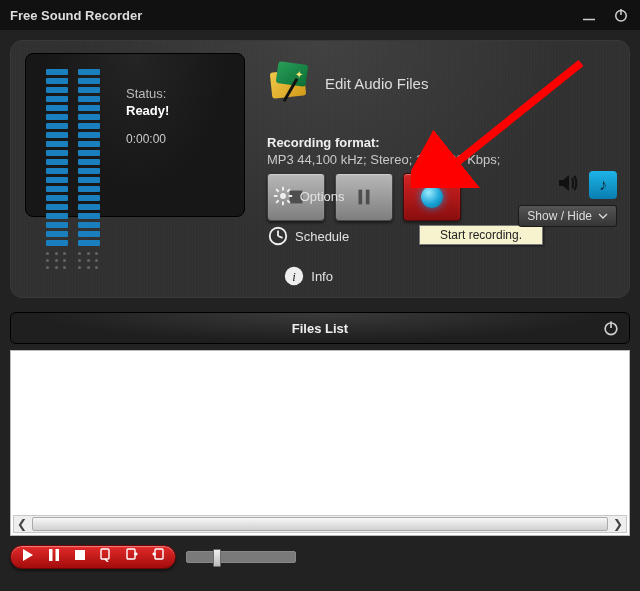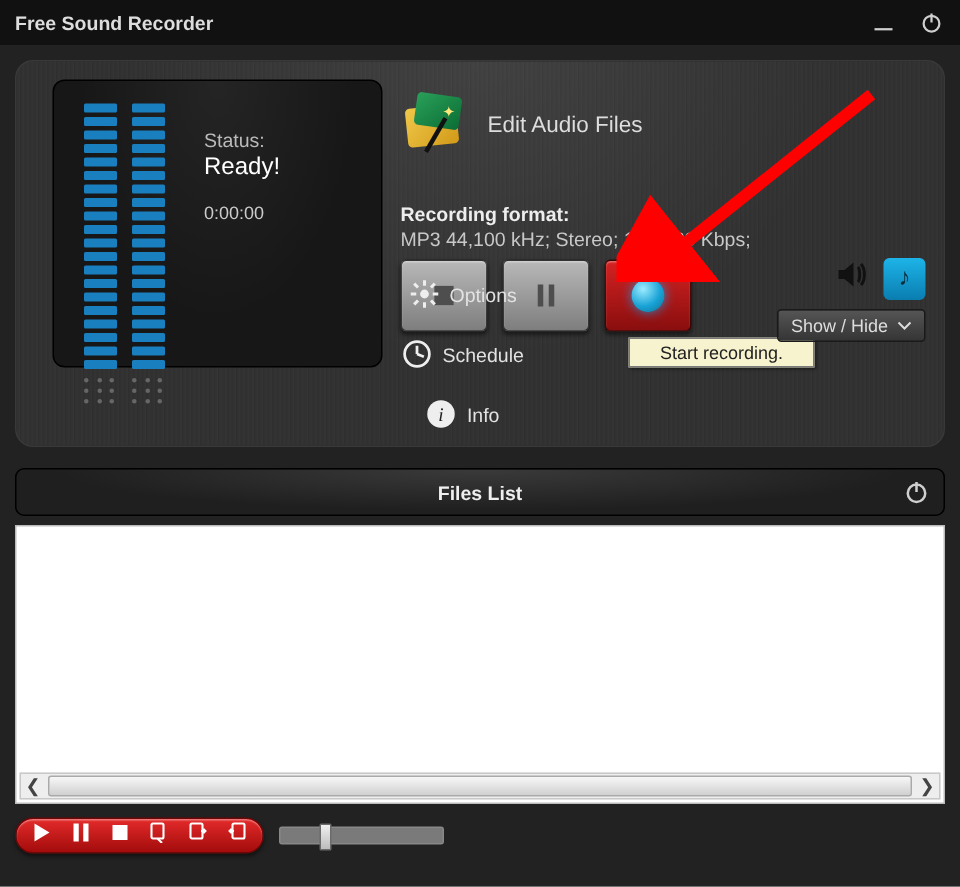--- a/index.html
+++ b/index.html
@@ -14,33 +14,33 @@
   .titlebar .win-btn svg { width: 18px; height: 18px; }
 
   
   .panel { position: relative; margin: 10px 10px 0 10px; height: 258px; border-radius: 12px; border: 1px solid #393939;
            background:
              radial-gradient(ellipse at top, rgba(255,255,255,0.08), rgba(0,0,0,0) 55%),
              repeating-linear-gradient(90deg, #303030 0px, #343434 2px, #2c2c2c 3px);
          }
 
   
-  .meter-box { position: absolute; left: 24px; top: 12px; width: 220px; height: 192px; border-radius: 8px; border: 1px solid #000; background:
+  .meter-box { position: absolute; left: 14px; top: 12px; width: 220px; height: 164px; border-radius: 8px; border: 1px solid #000; background:
                radial-gradient(ellipse at 50% 0%, rgba(255,255,255,0.06), rgba(0,0,0,0) 60%),
                #171717; }
   .meter-bars { position: absolute; left: 20px; top: 12px; display: flex; gap: 10px; }
   .meter-bar { width: 22px; height: 180px; display: flex; flex-direction: column-reverse; gap: 3px; }
   .meter-seg { height: 6px; background: #1a7fbf; border-radius: 1px; }
   .meter-dots { position: absolute; left: 20px; top: 198px; display: flex; gap: 10px; }
   .dot-block { width: 22px; display: grid; grid-template-columns: repeat(3, 1fr); gap: 4px; }
   .dot { width: 3px; height: 3px; background: #666; border-radius: 50%; }
 
   .status { position: absolute; left: 100px; top: 32px; color: #bbb; font-size: 13px; }
   .status .label { display: block; }
-  .status .value { display: block; font-weight: normal; color: #fff; font-size: 16px; margin-top: 2px; text-align: right; }
+  .status .value { display: block; font-weight: bold; color: #fff; font-size: 13px; margin-top: 2px; text-align: right; }
   .status .time  { display: block; margin-top: 14px; color: #ccc; font-size: 12px; }
 
   
   .edit-audio { position: absolute; left: 256px; top: 20px; display: flex; align-items: center; gap: 14px; color: #ddd; font-size: 15px; }
   .edit-icon { width: 44px; height: 44px; position: relative; }
   .edit-icon .pile { position: absolute; border-radius: 3px; }
   .edit-icon .p1 { width: 34px; height: 26px; left: 4px; top: 10px; background: linear-gradient(135deg,#f0c84a,#d29a18); transform: rotate(-6deg); }
   .edit-icon .p2 { width: 30px; height: 22px; left: 10px; top: 2px; background: linear-gradient(135deg,#2aa05a,#0b6d34); transform: rotate(8deg); }
   .edit-icon .wand { position: absolute; left: 22px; top: 16px; width: 3px; height: 26px; background: #111; transform: rotate(30deg); }
   .edit-icon .star { position: absolute; left: 28px; top: 8px; color: #ffe77a; font-size: 10px; }

